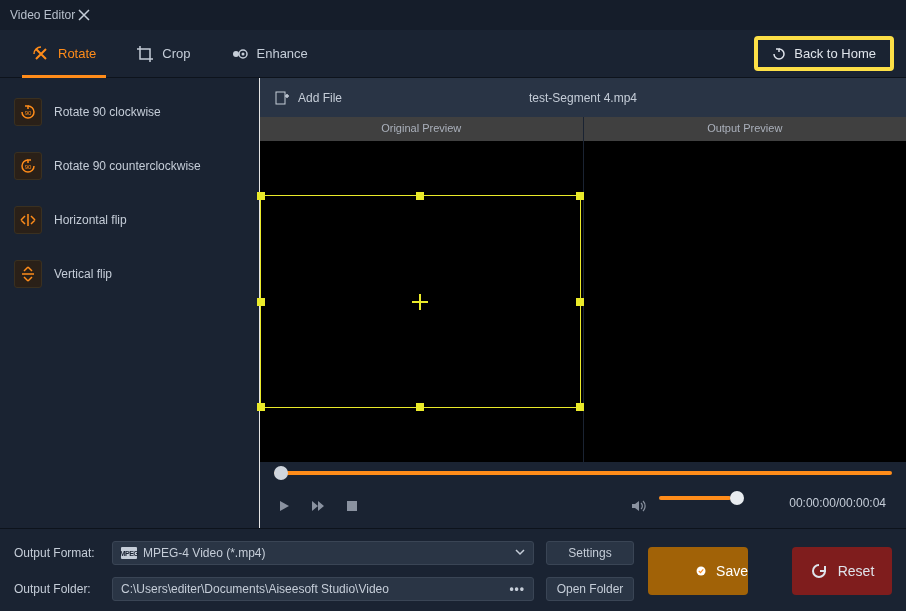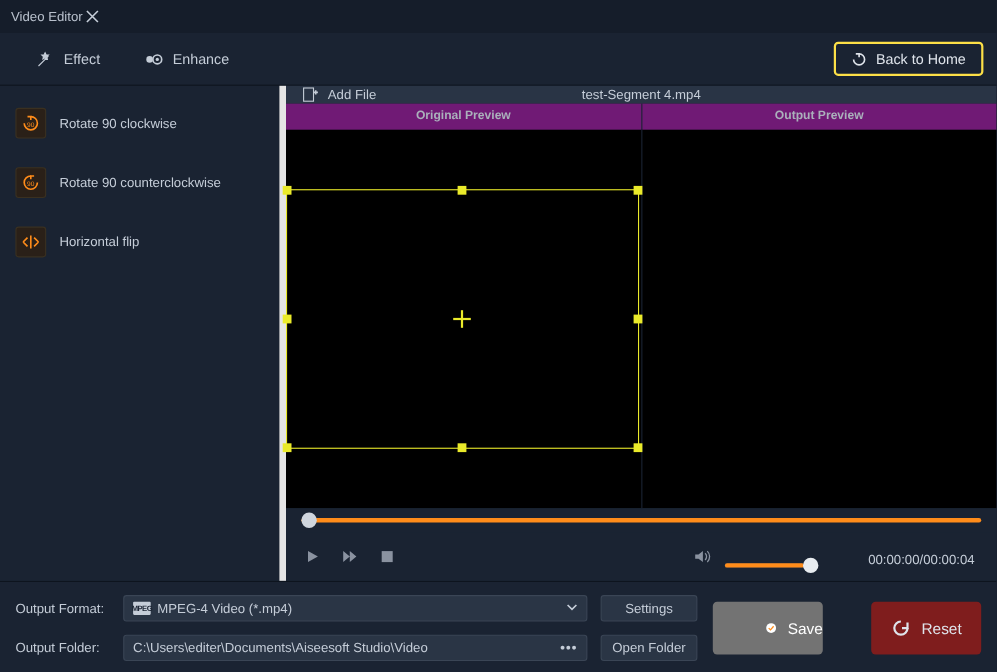--- a/index.html
+++ b/index.html
@@ -9,35 +9,35 @@
 .titlebar .title { font-size: 12px; color: #b8c0cc; }
 .titlebar .close { width: 18px; height: 18px; display: flex; align-items: center; justify-content: center; cursor: pointer; }
 .titlebar .close svg { width: 12px; height: 12px; }
 
 .toolbar { height: 48px; background: #1a2332; display: flex; align-items: center; padding: 0 12px; border-bottom: 1px solid #0d131c; }
 .tool-tab { display: flex; align-items: center; gap: 8px; padding: 0 20px; height: 48px; font-size: 13px; color: #c5cdd8; cursor: pointer; position: relative; }
 .tool-tab.active { color: #ff8c1a; }
 .tool-tab.active::after { content: ""; position: absolute; bottom: 0; left: 10px; right: 10px; height: 3px; background: #ff8c1a; }
 .tool-tab .ico { width: 18px; height: 18px; display: flex; align-items: center; justify-content: center; }
 .spacer { flex: 1; }
-.back-home { border: 2px solid #fde047; border-radius: 4px; padding: 6px 14px; font-size: 13px; color: #dfe4eb; display: flex; align-items: center; gap: 8px; cursor: pointer; background: transparent; }
+.back-home { border: 4px solid #fde047; border-radius: 4px; padding: 6px 14px; font-size: 13px; color: #dfe4eb; display: flex; align-items: center; gap: 8px; cursor: pointer; background: transparent; }
 
 .main { display: flex; height: 450px; }
-.sidebar { width: 260px; background: #1a2332; border-right: 6px solid #e5e5e5; padding: 14px 10px; }
+.sidebar { width: 260px; background: #1a2332; border-right: 1px solid #e5e5e5; padding: 14px 10px; }
 .side-item { display: flex; align-items: center; gap: 12px; padding: 6px 4px; margin-bottom: 14px; cursor: pointer; font-size: 12px; }
 .side-item .sicon { width: 28px; height: 28px; background: #2a2018; border: 1px solid #3a3020; border-radius: 3px; display: flex; align-items: center; justify-content: center; }
 .side-item .sicon svg { width: 18px; height: 18px; }
 
 .content { flex: 1; display: flex; flex-direction: column; background: #1a2332; }
-.file-bar { height: 16px; background: #293445; display: flex; align-items: center; padding: 0 14px; gap: 10px; font-size: 12px; }
+.file-bar { height: 39px; background: #293445; display: flex; align-items: center; padding: 0 14px; gap: 10px; font-size: 12px; }
 .file-bar .add-file { display: flex; align-items: center; gap: 8px; color: #c5cdd8; cursor: pointer; }
 .file-bar .fname { position: absolute; left: 50%; transform: translateX(-50%); color: #c5cdd8; font-size: 12px; }
 .file-bar { position: relative; }
 
-.preview-row { height: 24px; display: flex; background: #701a75; font-weight: bold; }
+.preview-row { height: 24px; display: flex; background: #404040; }
 .preview-row > div { flex: 1; text-align: center; font-size: 11px; color: #aab0bb; padding-top: 5px; border-right: 1px solid #1a2332; }
 .preview-row > div:last-child { border-right: none; }
 
 .video-area { flex: 1; display: flex; background: #000; }
 .video-area > div { flex: 1; position: relative; border-right: 1px solid #1a2332; }
 .video-area > div:last-child { border-right: none; }
 .crop-box { position: absolute; top: 54px; left: 0; right: 2px; bottom: 54px; border: 1px solid #eaea2a; }
 .crop-box .handle { position: absolute; width: 8px; height: 8px; background: #eaea2a; }
 .crop-box .h-tl { top: -4px; left: -4px; }
 .crop-box .h-tr { top: -4px; right: -4px; }
@@ -51,60 +51,69 @@
 .crop-box .cross::before, .crop-box .cross::after { content:""; position:absolute; background:#eaea2a; }
 .crop-box .cross::before { left:7px; top:0; width:2px; height:16px; }
 .crop-box .cross::after { top:7px; left:0; height:2px; width:16px; }
 
 .timeline { height: 22px; background: #1a2332; display: flex; align-items: center; padding: 0 14px; }
 .track { flex: 1; height: 4px; background: #ff8c1a; border-radius: 2px; position: relative; }
 .track .thumb { position: absolute; left: 0; top: -5px; width: 14px; height: 14px; border-radius: 50%; background: #cfd5dd; }
 
 .controls { height: 44px; display: flex; align-items: center; padding: 0 14px; gap: 14px; }
 .ctrl-btn { width: 20px; height: 20px; display: flex; align-items: center; justify-content: center; cursor: pointer; color: #8a92a0; }
-.vol-area { margin-left: auto; display: flex; align-items: flex-end; gap: 10px; }
+.vol-area { margin-left: auto; display: flex; align-items: flex-start; gap: 10px; }
 .vol-slider { width: 80px; height: 4px; background: #3a4455; border-radius: 2px; position: relative; }
 .vol-slider .fill { position: absolute; left:0; top:0; bottom:0; width: 90%; background: #ff8c1a; border-radius: 2px; }
 .vol-slider .vthumb { position: absolute; left: 88%; top: -5px; width: 14px; height: 14px; border-radius: 50%; background: #e8ecf0; }
 .time { margin-left: 40px; font-size: 12px; color: #c5cdd8; margin-right:6px;}
 
 .bottom { height: 83px; background: #1a2332; border-top: 1px solid #0d131c; padding: 12px 14px; display: flex; gap: 14px; align-items: flex-start; }
 .form-col { flex: 1; display: flex; flex-direction: column; gap: 12px; }
 .form-row { display: flex; align-items: center; gap: 12px; }
 .form-row label { width: 86px; font-size: 12px; color: #c5cdd8; }
 .select-box, .path-box { flex: 1; height: 24px; background: #2a3545; border: 1px solid #3a4555; border-radius: 3px; display: flex; align-items: center; padding: 0 8px; font-size: 12px; color: #c5cdd8; position: relative; }
 .select-box .fmt-ico { width: 16px; height: 12px; background: #c5cdd8; color:#1a2332; font-size:7px; display:flex; align-items:center; justify-content:center; margin-right:6px; border-radius:1px; font-weight:bold; letter-spacing:-0.5px;}
 .select-box .chev { margin-left: auto; }
 .path-box .dots { margin-left: auto; font-weight: bold; cursor: pointer; letter-spacing: 1px; }
 .side-btn { width: 88px; height: 24px; background: #2a3545; border: 1px solid #3a4555; border-radius: 3px; font-size: 12px; color: #c5cdd8; cursor: pointer; }
 .action-col { display: flex; gap: 12px; align-items:center; height:60px;}
 .big-btn { width: 100px; height: 48px; border-radius: 4px; display: flex; align-items: center; justify-content: center; gap: 10px; font-size: 14px; cursor: pointer; border: none; }
-.big-btn.save { background: #737373; color: #fff; padding-left: 48px; }
+.big-btn.save { background: #a16207; color: #fff; padding-left: 48px; }
 .big-btn.reset { background: #7f1d1d; color: #dfe4eb; margin-left: 32px; }
 </style>
 </head>
 <body>
 
 <div class="titlebar">
   <span class="title">Video Editor</span>
   <span class="close">
     <svg viewBox="0 0 12 12">
         <path d="M1 1 L11 11 M11 1 L1 11" stroke="#c5cdd8" stroke-width="1.5" fill="none"></path>
       </svg>
   </span>
 </div>
 
 <div class="toolbar">
+  <div class="tool-tab active">
+    <span class="ico">
+        <svg viewBox="0 0 18 18">
+          <path d="M4 4 L14 14 M14 4 L4 14" stroke="#ff8c1a" stroke-width="2"></path>
+          <path d="M2 9 A7 7 0 0 1 9 2" stroke="#ff8c1a" stroke-width="1.5" fill="none"></path>
+        </svg>
+      </span>
+    <span>Rotate</span>
+  </div>
   <div class="tool-tab">
     <span class="ico">
         <svg viewBox="0 0 18 18">
-          <path d="M3 15 L12 6 M9 3 L10 5 L12 5 L10.5 6.5 L11 8.5 L9 7.5 L7 8.5 L7.5 6.5 L6 5 L8 5 Z" stroke="#c5cdd8" stroke-width="1" fill="#c5cdd8"></path>
-        </svg>
-      </span>
-    <span>Effect</span>
+          <path d="M4 1 L4 14 L17 14 M1 4 L14 4 L14 17" stroke="#c5cdd8" stroke-width="1.5" fill="none"></path>
+        </svg>
+      </span>
+    <span>Crop</span>
   </div>
   <div class="tool-tab">
     <span class="ico">
         <svg viewBox="0 0 18 18">
           <circle cx="5" cy="9" r="3" fill="#c5cdd8"></circle>
           <circle cx="12" cy="9" r="4" fill="none" stroke="#c5cdd8" stroke-width="1.5"></circle>
           <circle cx="12" cy="9" r="1.5" fill="#c5cdd8"></circle>
         </svg>
       </span>
     <span>Enhance</span>
@@ -141,20 +150,28 @@
         </span>
       <span>Rotate 90 counterclockwise</span>
     </div>
     <div class="side-item">
       <span class="sicon">
           <svg viewBox="0 0 18 18">
             <path d="M2 9 L6 5 M2 9 L6 13 M16 9 L12 5 M16 9 L12 13 M9 3 L9 15" stroke="#ff8c1a" stroke-width="1.5" fill="none"></path>
           </svg>
         </span>
       <span>Horizontal flip</span>
+    </div>
+    <div class="side-item">
+      <span class="sicon">
+          <svg viewBox="0 0 18 18">
+            <path d="M9 2 L5 6 M9 2 L13 6 M9 16 L5 12 M9 16 L13 12 M3 9 L15 9" stroke="#ff8c1a" stroke-width="1.5" fill="none"></path>
+          </svg>
+        </span>
+      <span>Vertical flip</span>
     </div>
   </div>
 
   <div class="content">
     <div class="file-bar">
       <span class="add-file">
         <svg width="16" height="16" viewBox="0 0 16 16">
             <rect x="2" y="2" width="9" height="12" fill="none" stroke="#c5cdd8" stroke-width="1"></rect>
             <path d="M11 6 L15 6 M13 4 L13 8" stroke="#c5cdd8" stroke-width="1.5"></path>
           </svg>

